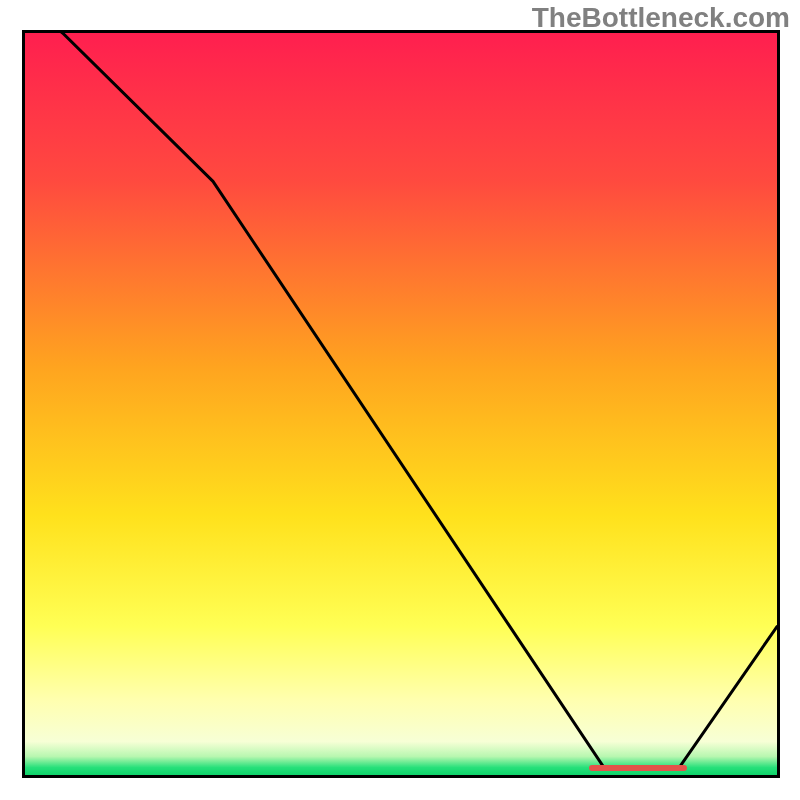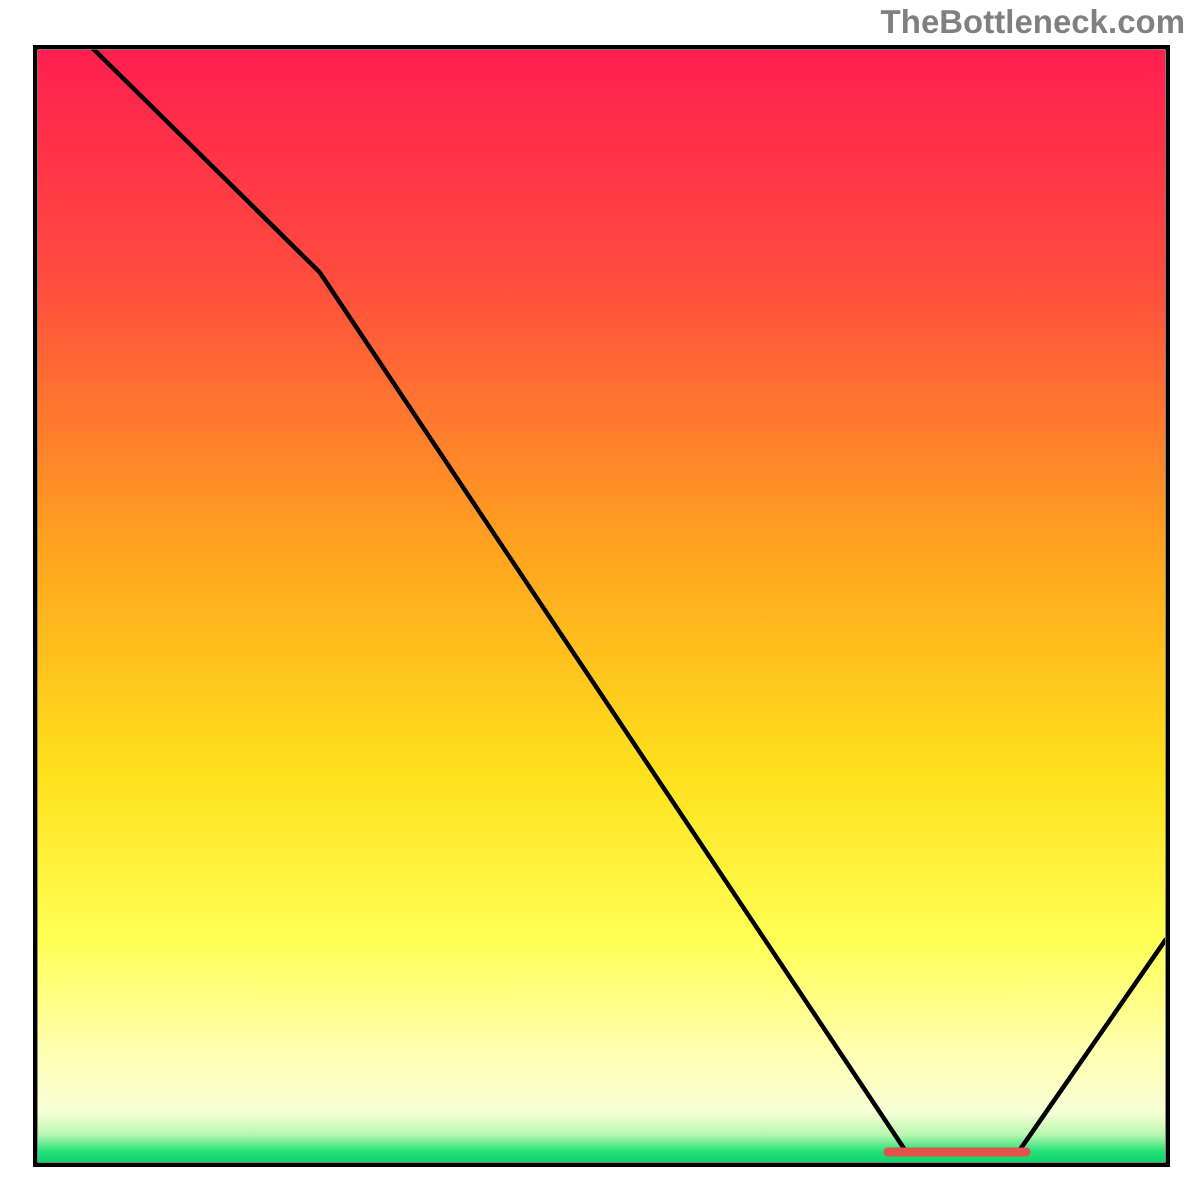--- a/index.html
+++ b/index.html
@@ -13,21 +13,21 @@
   }
   .stage {
     position: relative;
     width: 800px;
     height: 800px;
   }
   .watermark {
     position: absolute;
     top: 2px;
     right: 10px;
-    font-size: 22px;
+    font-size: 28px;
     font-weight: bold;
     color: #808080;
     letter-spacing: 0px;
   }
   .plot-frame {
     position: absolute;
     left: 22px;
     top: 30px;
     width: 758px;
     height: 748px;

